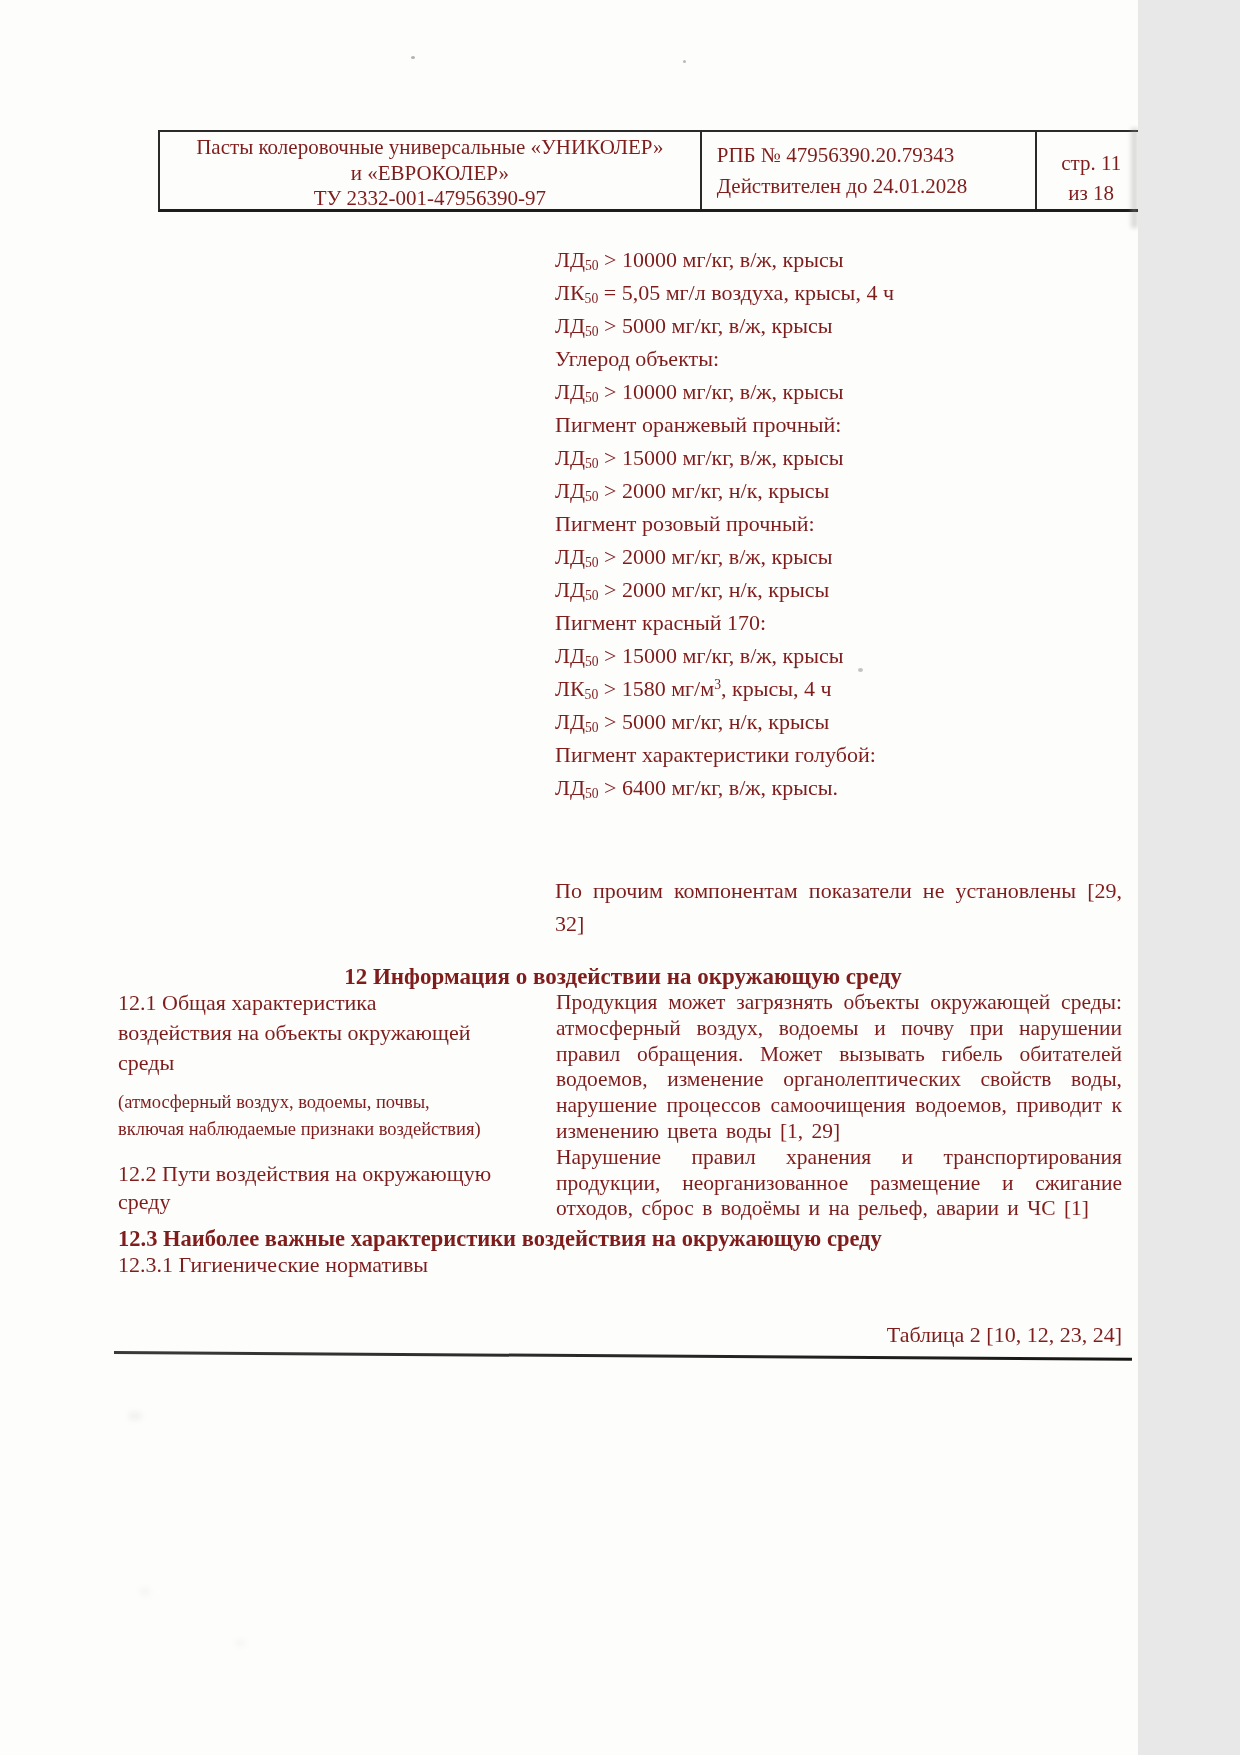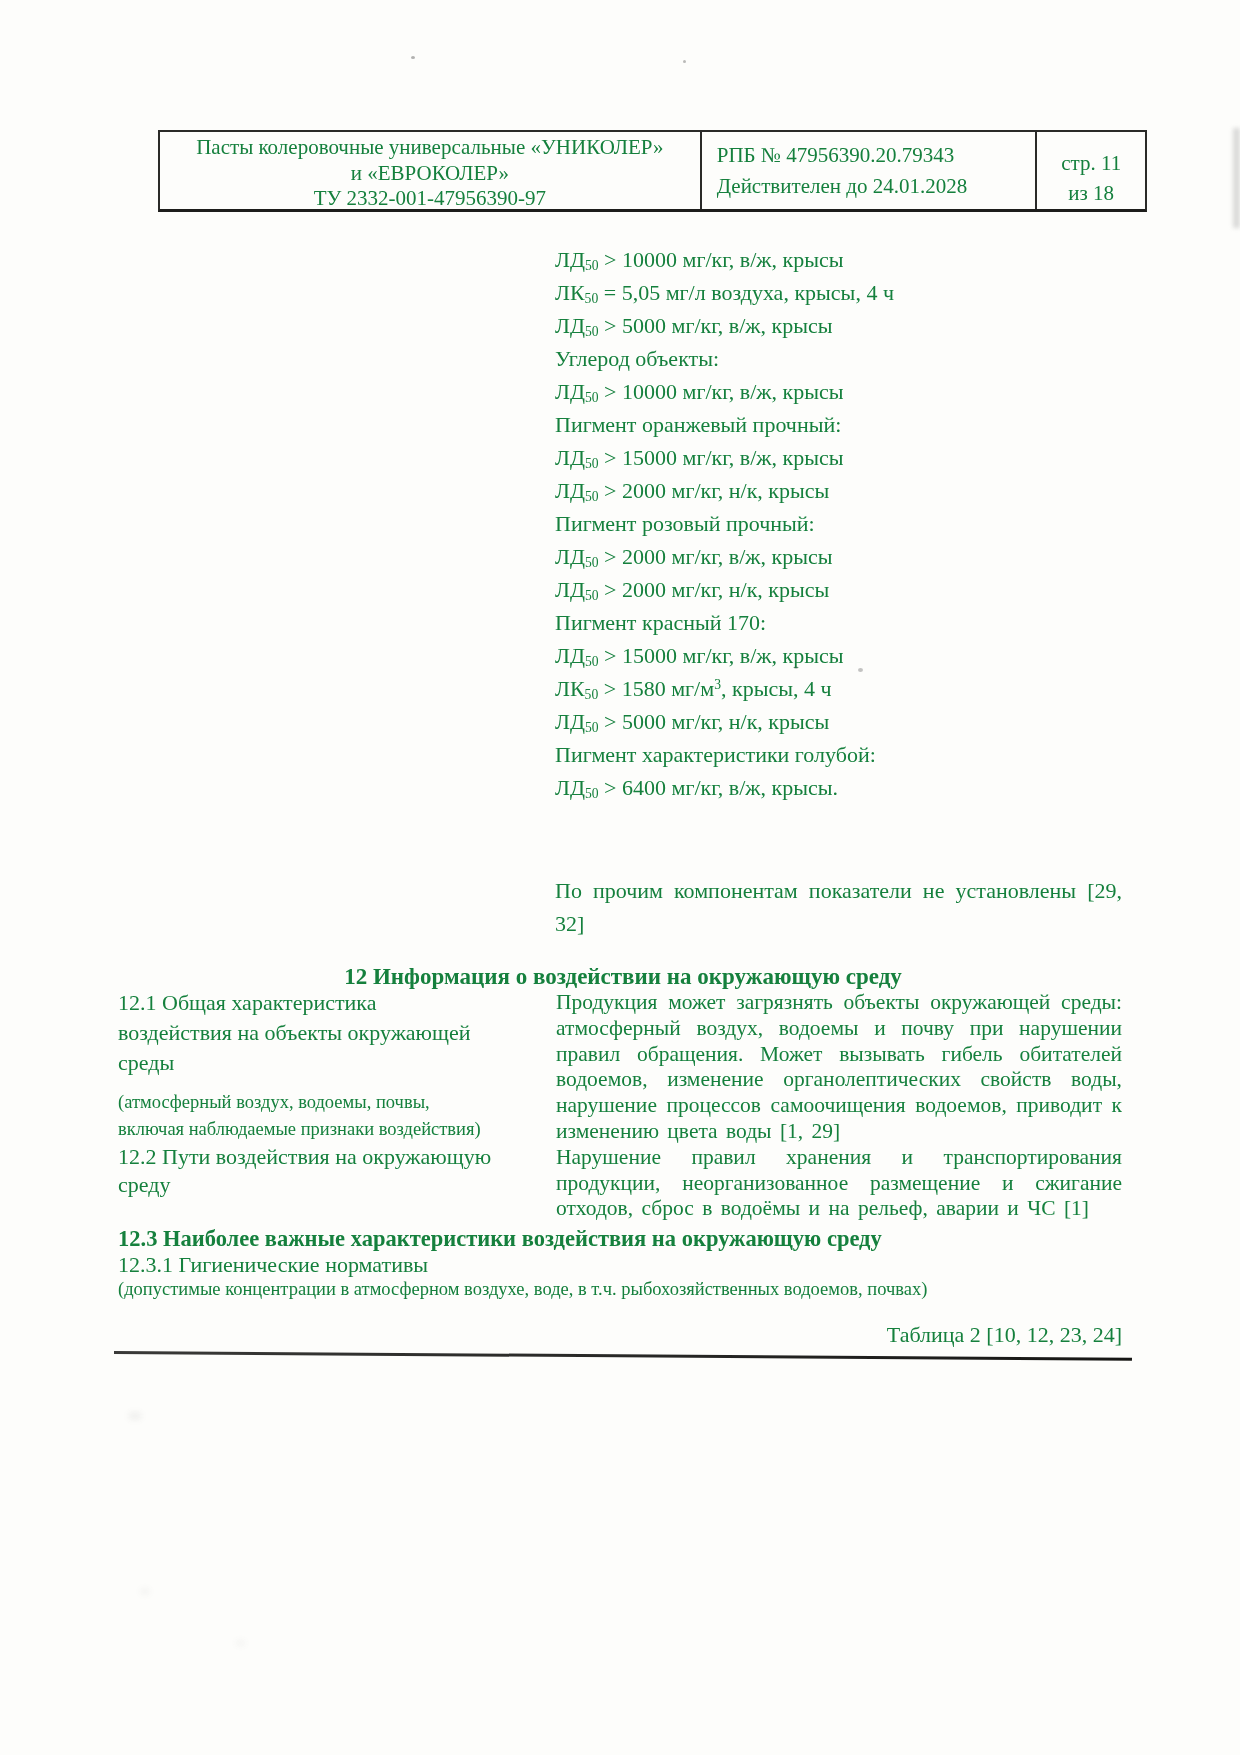--- a/index.html
+++ b/index.html
@@ -1,22 +1,22 @@
 <!DOCTYPE html>
 <html lang="ru"><head>
 <meta charset="utf-8">
 <style>
   html,body{margin:0;padding:0;background:#e8e8e8;}
   .page{
     position:relative;
-    width:1240px;height:1755px;
+    width:1138px;height:1755px;
     background:#fdfdfb;
     overflow:hidden;
     font-family:"Liberation Serif","DejaVu Serif",serif;
-    color:#15803d;
+    color:#7f1d1d;
   }
   
   .hdr{
     position:absolute;left:158px;top:130px;width:989px;height:82px;
     display:flex;box-sizing:border-box;
     border:2px solid #2a2a28;border-bottom:3px solid #1d1d1b;
   }
   .hdr-cell{box-sizing:border-box;}
   .hdr-product{
     width:542px;text-align:center;font-size:21px;line-height:25.5px;
@@ -40,21 +40,21 @@
   sub{font-size:0.62em;vertical-align:-0.22em;line-height:0;}
   sup{font-size:0.62em;vertical-align:0.5em;line-height:0;}
   
   .sec12-heading{
     position:absolute;left:118px;top:964px;width:1010px;
     text-align:center;font-size:23px;font-weight:bold;
   }
   .col-left{position:absolute;left:118px;top:988px;width:420px;}
   .lbl{font-size:22px;line-height:30px;white-space:pre-line;}
   .note{font-size:18.5px;line-height:27px;white-space:pre-line;margin-top:11px;}
-  .lbl-122{font-size:22px;line-height:28px;white-space:pre-line;}
+  .lbl-122{margin-top:17px;font-size:22px;line-height:28px;white-space:pre-line;}
   .col-right{position:absolute;left:556px;top:990px;width:566px;}
   .para{
     font-size:21.5px;line-height:25.8px;text-align:justify;
     word-spacing:0.14em;margin:0;
   }
   
   .sec123{position:absolute;left:118px;top:1226px;width:1010px;}
   .sec123-h{font-size:22.5px;font-weight:bold;line-height:25px;}
   .sec123-sub{font-size:22px;line-height:25px;margin-top:1px;}
   .sec123-note{font-size:18.5px;line-height:25px;}
@@ -136,21 +136,20 @@
   </div>
 
   <div class="col-right">
     <p class="para">Продукция может загрязнять объекты окружающей среды: атмосферный воздух, водоемы и почву при нарушении правил обращения. Может вызывать гибель обитателей водоемов, изменение органолептических свойств воды, нарушение процессов самоочищения водоемов, приводит к изменению цвета воды [1, 29]</p>
     <p class="para">Нарушение правил хранения и транспортирования продукции, неорганизованное размещение и сжигание отходов, сброс в водоёмы и на рельеф, аварии и ЧС [1]</p>
   </div>
 
   <div class="sec123">
     <div class="sec123-h">12.3 Наиболее важные характеристики воздействия на окружающую среду</div>
     <div class="sec123-sub">12.3.1 Гигиенические нормативы</div>
-    <div class="sec123-note">(допустимые концентрации в атмосферном воздухе, воде, в т.ч. рыбохозяйственных водоемов, почвах)</div>
   </div>
 
   <div class="tbl-caption">Таблица 2 [10, 12, 23, 24]</div>
   <div class="tbl-rule"></div>
 
   <div class="speck s1"></div>
   <div class="speck s2"></div>
   <div class="speck s3"></div>
   <div class="speck s4"></div>
   <div class="smudge m1"></div>

